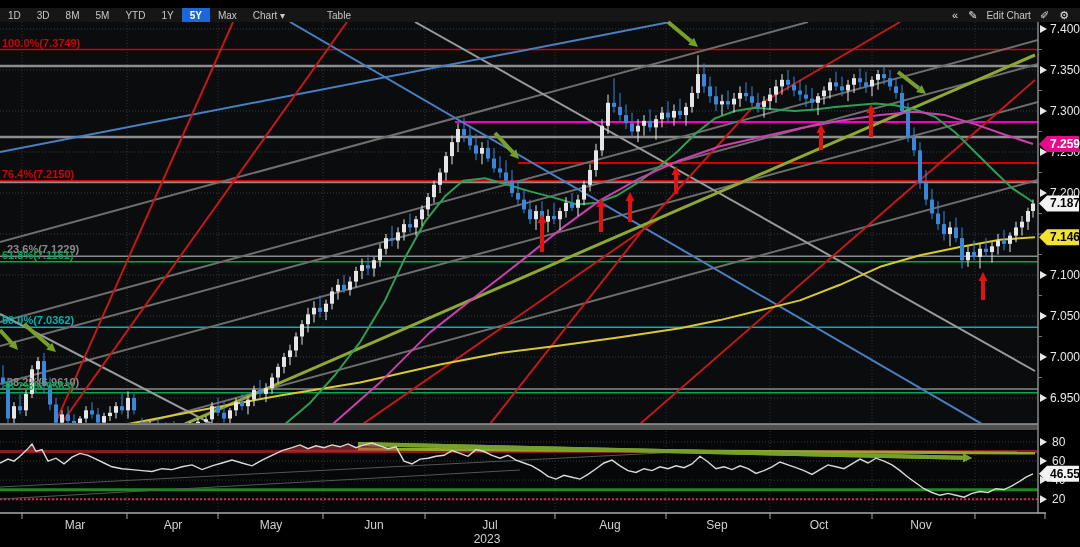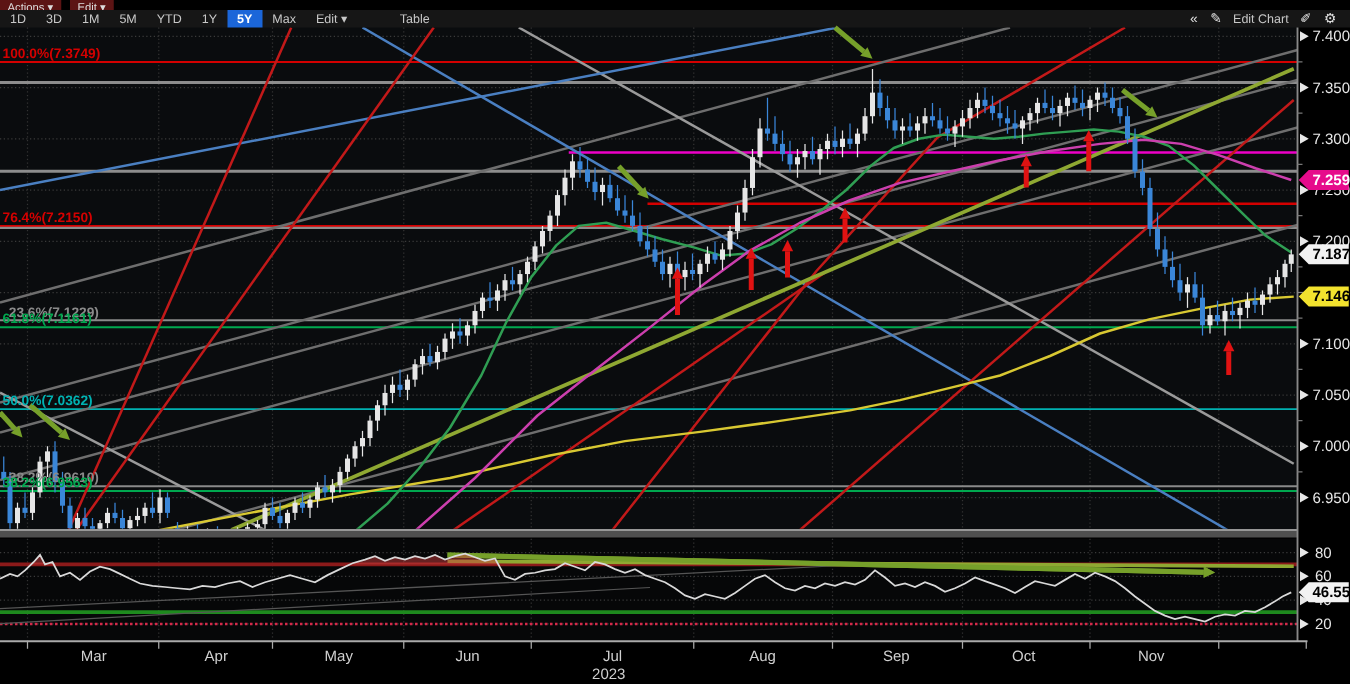--- a/index.html
+++ b/index.html
@@ -15,37 +15,33 @@
   .range-btn{padding:0 8px;height:15px;line-height:15px;cursor:default;}
   .range-btn.sel{background:#1b66d9;color:#fff;font-weight:bold;}
   .tb-item{padding:0 8px;height:15px;line-height:15px;}
   .tb-icon{padding:0 5px;color:#e0e0e0;font-size:11px;line-height:15px;}
   svg text{font-family:"Liberation Sans",sans-serif;}
 </style>
 </head>
 <body>
 <div id="app">
 
-<div class="topstrip">
-  <span class="menu-chip">Actions ▾</span>
-  <span class="menu-chip">Edit ▾</span>
-</div>
 
 <div class="toolbar">
   <div class="tb-left" id="range-buttons">
         <span class="range-btn">1D</span>
         <span class="range-btn">3D</span>
-        <span class="range-btn">1M</span>
+        <span class="range-btn">8M</span>
         <span class="range-btn">5M</span>
         <span class="range-btn">YTD</span>
         <span class="range-btn">1Y</span>
         <span class="range-btn sel">5Y</span>
         <span class="range-btn">Max</span>
       </div>
-  <span class="tb-item">Edit ▾</span>
+  <span class="tb-item">Chart ▾</span>
   <span class="tb-item" style="margin-left:26px">Table</span>
   <div class="tb-right">
     <span class="tb-icon">«</span>
     <span class="tb-icon">✎</span>
     <span class="tb-item" style="padding:0 4px">Edit Chart</span>
     <span class="tb-icon">✐</span>
     <span class="tb-icon">⚙</span>
   </div>
 </div>
 

